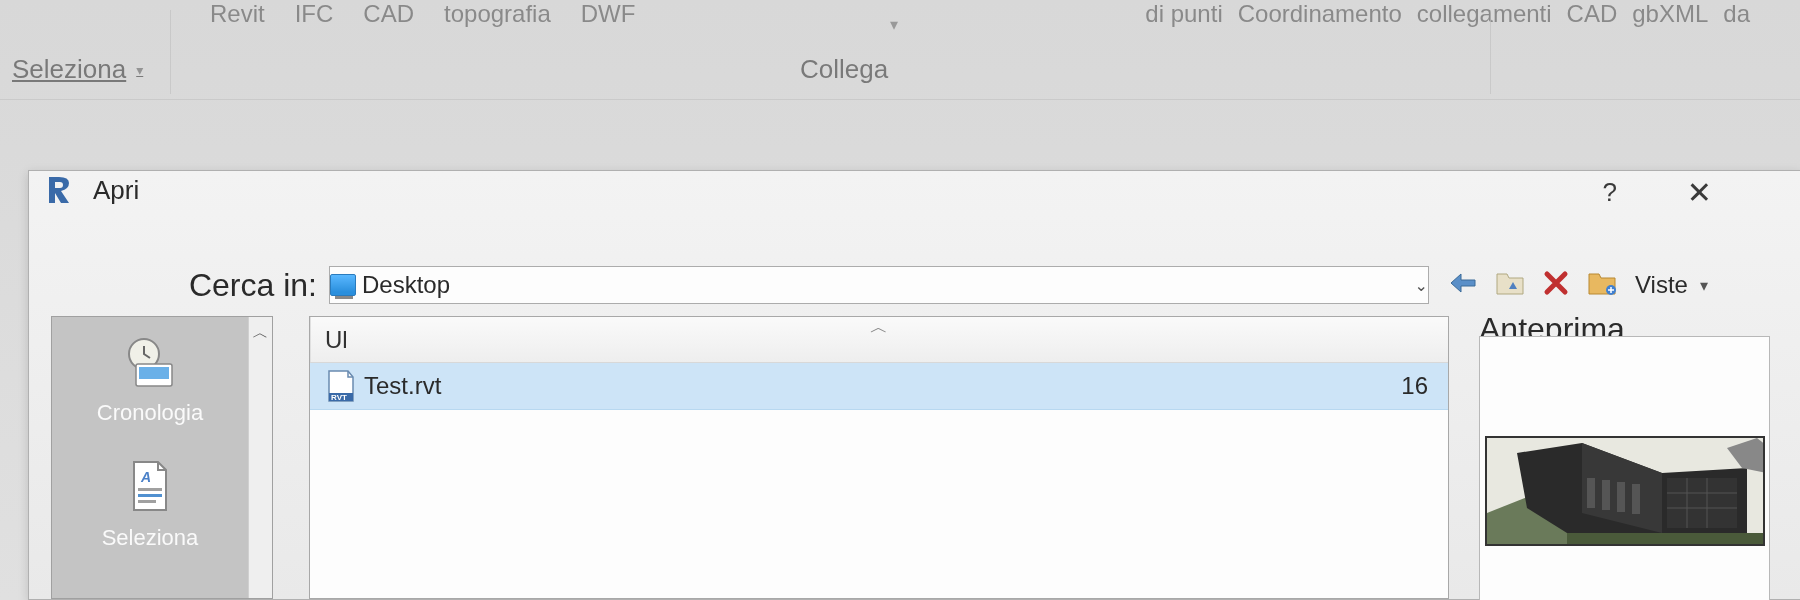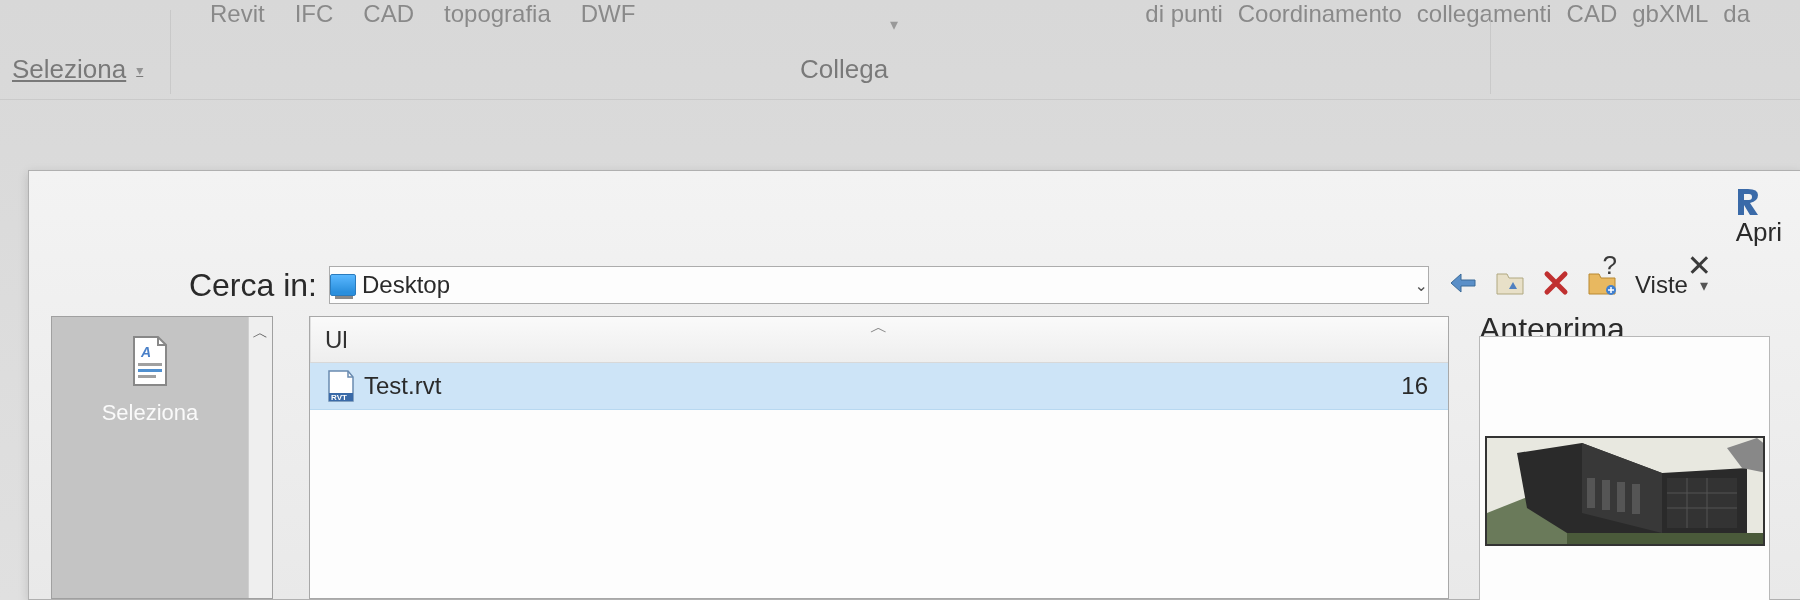--- a/index.html
+++ b/index.html
@@ -87,25 +87,24 @@
       bottom: 0;
       background: linear-gradient(to bottom, #f3f3f3 0%, #e9e9e9 100%);
       border: 1px solid #b0b0b0;
       border-right: none;
       box-shadow: 0 3px 10px rgba(0,0,0,0.15);
     }
     
     .dialog-titlebar {
       height: 60px;
       display: flex;
-      align-items: flex-end;
-      padding: 16px 18px;
+      align-items: flex-start;
+      padding: 4px 18px;
       font-size: 26px;
       color: #2a2a2a;
-      flex-direction: column;
     }
     .revit-logo {
       width: 28px;
       height: 30px;
       margin-right: 18px;
       position: relative;
     }
     .revit-logo svg {
       width: 100%;
       height: 100%;
@@ -413,20 +412,31 @@
     <div class="viste-btn">
       <span>Viste</span>
       <span class="dd">▾</span>
     </div>
   </div>
 
   <div class="anteprima-label">Anteprima</div>
 
   <div class="sidebar">
     <div class="sidebar-items">
+      <div class="sidebar-item">
+        <div class="icon-wrap">
+          <svg width="56" height="52" viewBox="0 0 56 52">
+            <circle cx="22" cy="18" r="15" fill="#f0f0e8" stroke="#888" stroke-width="2"></circle>
+            <path d="M22 10 L22 18 L28 22" stroke="#666" stroke-width="2" fill="none"></path>
+            <rect x="14" y="28" width="36" height="22" rx="2" fill="#fff" stroke="#888" stroke-width="1.5"></rect>
+            <rect x="17" y="31" width="30" height="12" fill="#6ab0e8"></rect>
+          </svg>
+        </div>
+        <div>Cronologia</div>
+      </div>
       <div class="sidebar-item">
         <div class="icon-wrap">
           <svg width="44" height="54" viewBox="0 0 44 54">
             <path d="M6 2 L30 2 L38 10 L38 50 L6 50 Z" fill="#fff" stroke="#888" stroke-width="2"></path>
             <path d="M30 2 L30 10 L38 10" fill="none" stroke="#888" stroke-width="2"></path>
             <text x="13" y="22" font-size="14" fill="#4a80c8" font-style="italic" font-weight="bold">A</text>
             <rect x="10" y="28" width="24" height="3" fill="#a0a0a0"></rect>
             <rect x="10" y="34" width="24" height="3" fill="#5090d0"></rect>
             <rect x="10" y="40" width="18" height="3" fill="#a0a0a0"></rect>
           </svg>

